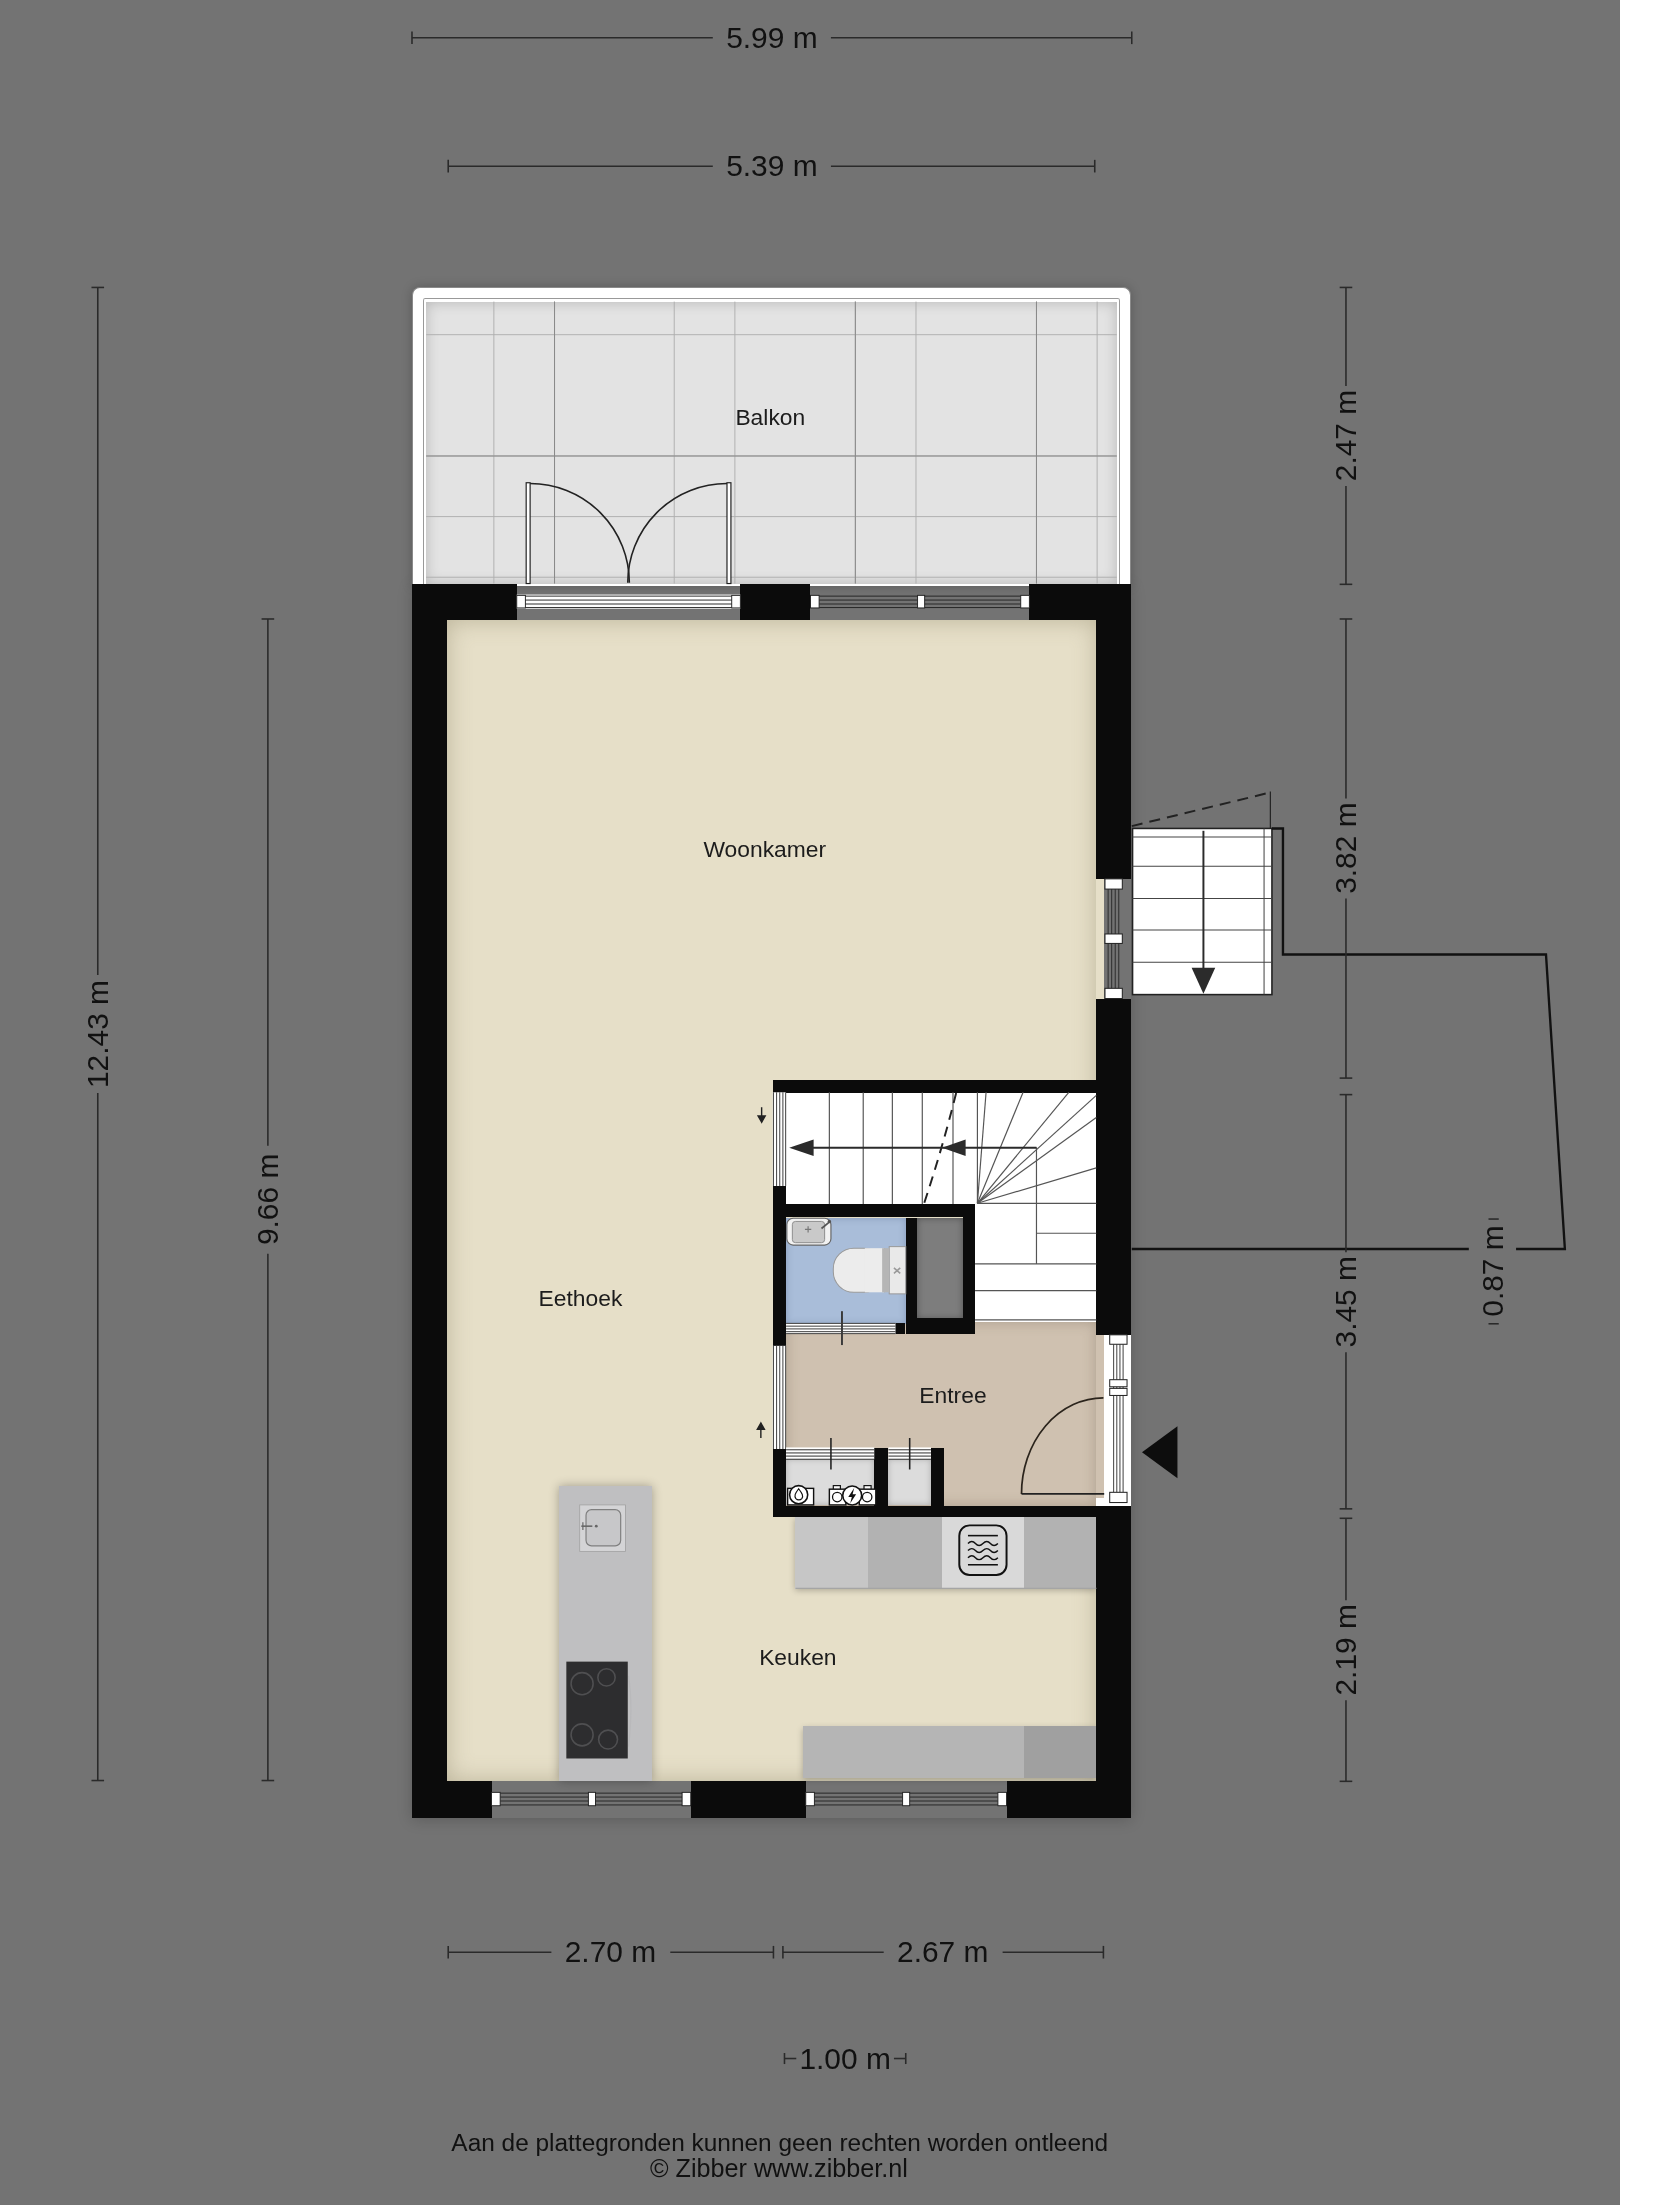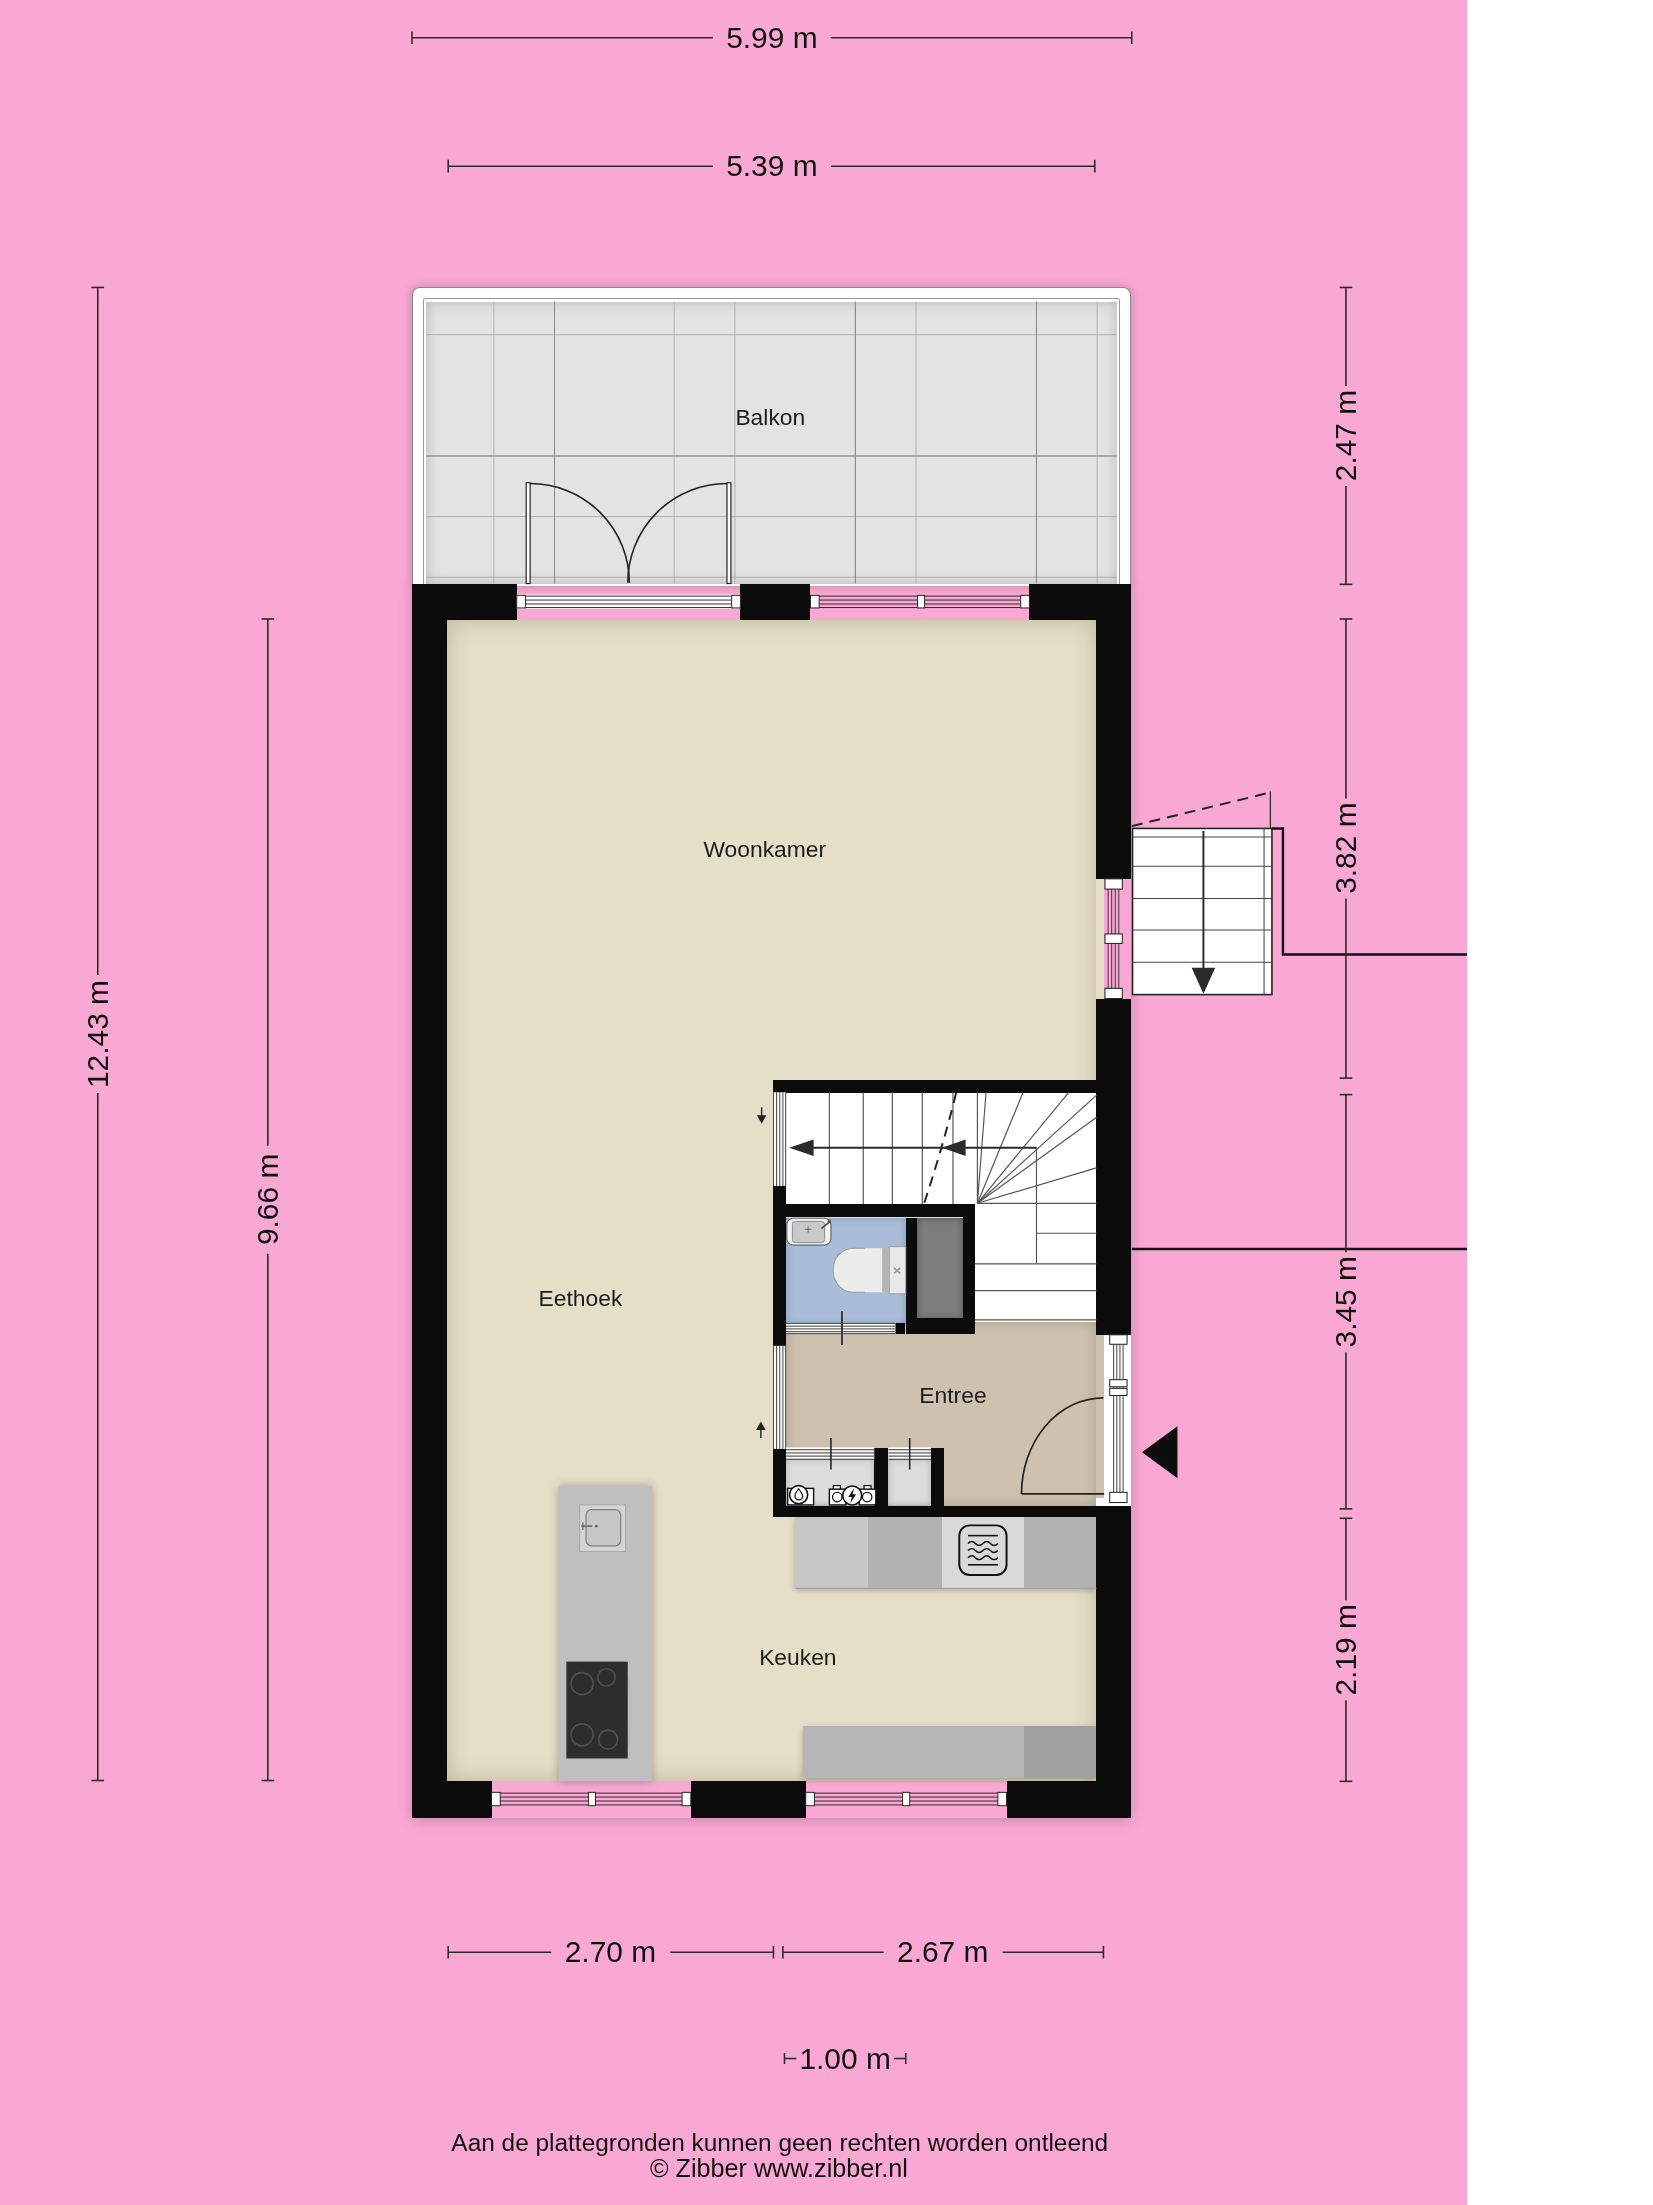--- a/index.html
+++ b/index.html
@@ -1,16 +1,16 @@
 <!DOCTYPE html>
 <html style="font-size:12.6px"><head>
 <meta charset="utf-8">
 <style>
 html,body{margin:0;padding:0;background:#ffffff;}
-#p{position:relative;width:1467px;height:2205px;background:#f9a8d4;font-family:"Liberation Sans",sans-serif;overflow:hidden;}
+#p{position:relative;width:1620px;height:2205px;background:#737373;font-family:"Liberation Sans",sans-serif;overflow:hidden;}
 .a{position:absolute;}
 </style>
 </head>
 <body>
 <div id="p">
 
 <div class="a" style="left:412px;top:584px;width:719px;height:1234px;box-shadow:0 2.4px 14px rgba(0,0,0,0.20);"></div>
 
 <div class="a" style="left:412px;top:287px;width:719px;height:299px;background:#ffffff;border:1.6px solid #8a8a8a;border-bottom:none;border-radius:7.9px 7.9px 0 0;box-shadow:0 0 11px rgba(0,0,0,0.22);box-sizing:border-box;"></div>
 <div class="a" style="left:423px;top:298px;width:697px;height:288px;background:#ffffff;border:0.8px solid #999;border-bottom:none;border-radius:2.4px 2.4px 0 0;box-sizing:border-box;"></div>

